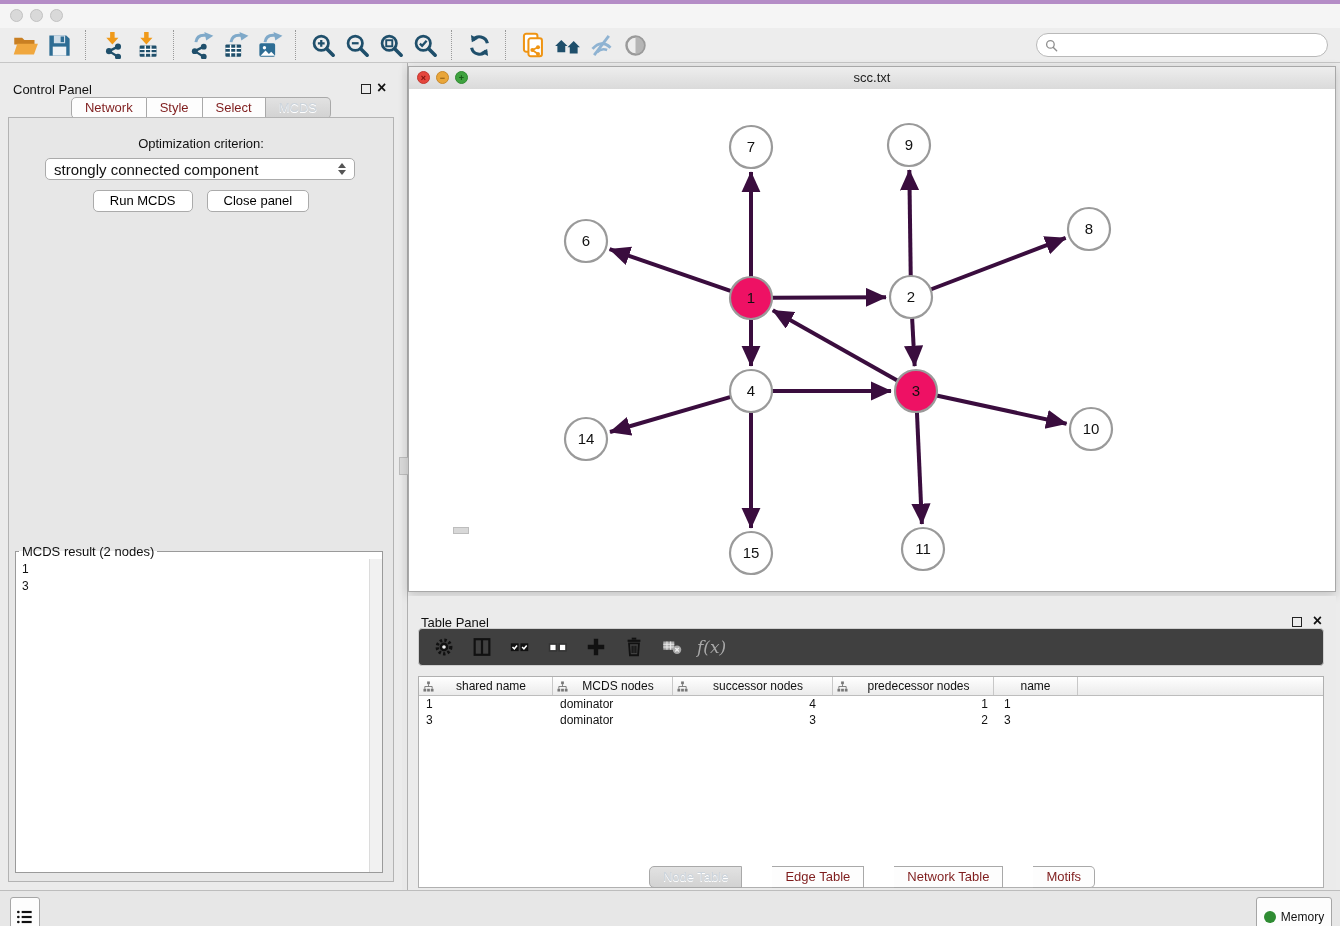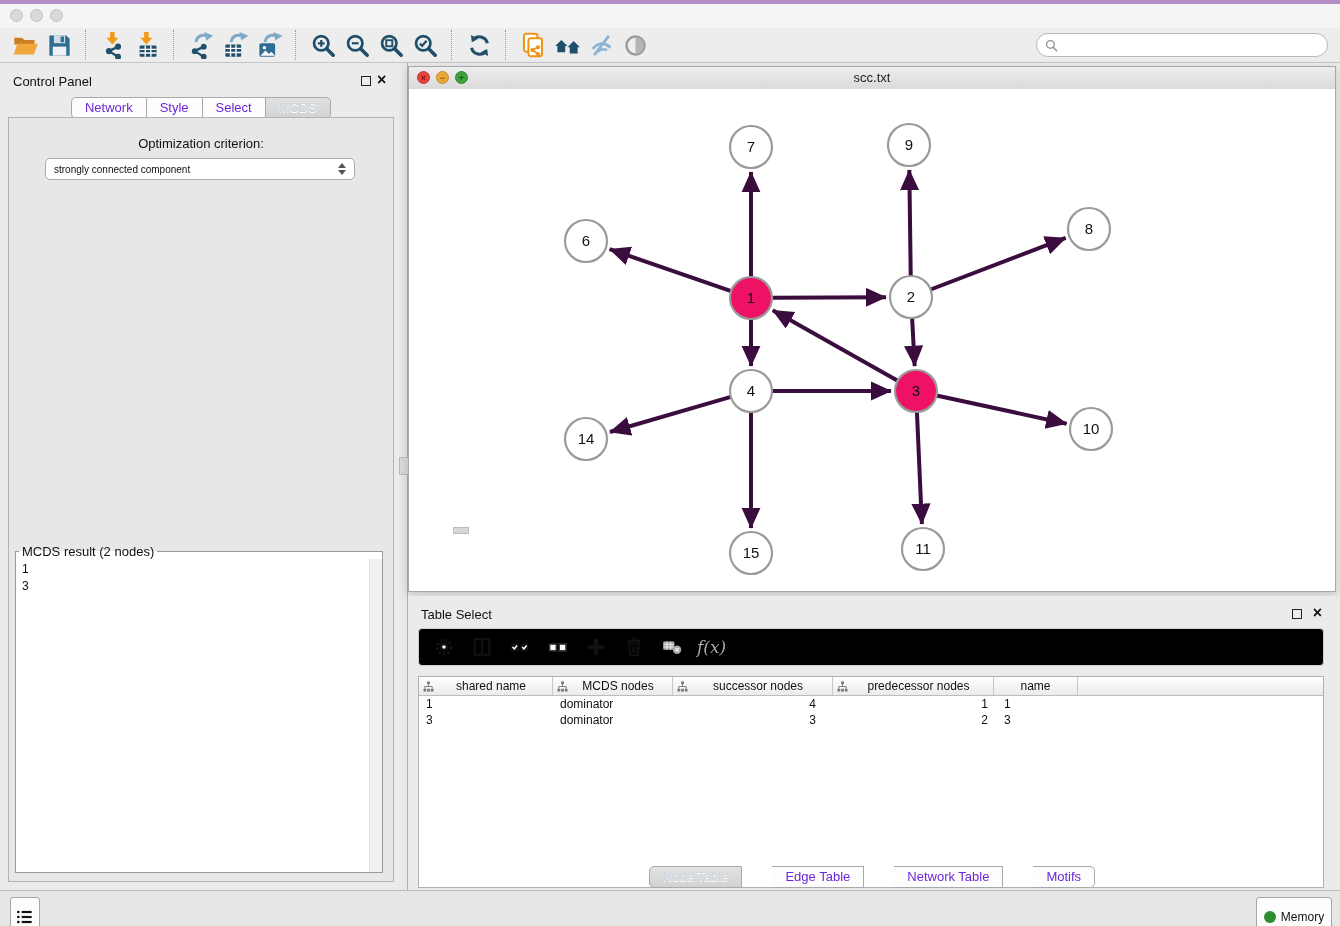--- a/index.html
+++ b/index.html
@@ -16,34 +16,34 @@
   .toolbar{position:absolute;left:0;top:28px;width:1340px;height:35px;background:#ededed;
            border-bottom:1px solid #c6c6c6;box-sizing:border-box;display:flex;align-items:center;padding:0 8px;}
   .tbtn{width:34px;height:32px;display:flex;align-items:center;justify-content:center;flex:0 0 auto;}
   .tbtn svg{width:27px;height:27px;}
   .tsep{width:1px;height:30px;border-left:1px dotted #9a9a9a;margin:0 9px;flex:0 0 auto;}
   .searchbox{margin-left:auto;margin-right:4px;width:292px;height:24px;background:#fff;border:1px solid #b9b9b9;
              border-radius:13px;display:flex;align-items:center;padding:0 8px;box-sizing:border-box;gap:5px;}
   .searchbox input{border:none;outline:none;flex:1;font-size:12px;font-family:inherit;background:transparent;}
   
   .control-panel{position:absolute;left:0;top:63px;width:402px;height:827px;background:#ebebeb;}
-  .panel-titlerow{position:absolute;left:0;top:4px;width:100%;height:28px;}
+  .panel-titlerow{position:absolute;left:0;top:12px;width:100%;height:28px;}
   .panel-title{position:absolute;left:13px;top:7px;font-size:13px;color:#111;}
   .float-btn{position:absolute;width:10px;height:10px;border:1.6px solid #222;box-sizing:border-box;top:9px;}
   .close-btn{position:absolute;top:3px;font-size:16px;font-weight:bold;color:#111;line-height:20px;}
   .cp-tabs{position:absolute;left:0;right:0;top:34px;display:flex;justify-content:center;}
   .tab{height:20px;line-height:20px;padding:0 13px;font-size:13px;background:#fdfdfd;border:1px solid #a9a9a9;
-       border-left:none;color:#6d28d9;}
+       border-left:none;color:#7f1d1d;}
   .tab.first{border-left:1px solid #a9a9a9;border-radius:5px 0 0 5px;}
   .tab.last{border-radius:0 5px 5px 0;}
   .tab.active{background:linear-gradient(#e2e2e2,#d2d2d2);color:#ccd4dc;text-shadow:0 1px 0 #fff;}
   .cp-box{position:absolute;left:8px;right:8px;top:54px;bottom:8px;border:1px solid #b3b3b3;background:#e7e7e7;}
   .opt-label{position:absolute;left:0;right:0;top:18px;text-align:center;font-size:13px;}
   .dropdown{position:absolute;left:36px;right:38px;top:40px;height:22px;background:#fff;border:1px solid #ababab;
-            border-radius:5px;display:flex;align-items:center;padding:0 8px;box-sizing:border-box;font-size:10px;}
+            border-radius:5px;display:flex;align-items:center;padding:0 8px;box-sizing:border-box;font-size:15px;}
   .dd-stepper{margin-left:auto;display:flex;flex-direction:column;gap:2px;align-items:center;}
   .dd-stepper i{width:0;height:0;border-left:4px solid transparent;border-right:4px solid transparent;display:block;}
   .dd-up{border-bottom:5px solid #555;}
   .dd-down{border-top:5px solid #555;}
   .btnrow{position:absolute;left:0;right:0;top:72px;display:flex;justify-content:center;gap:14px;}
   .pushbtn{height:22px;line-height:20px;padding:0 16px;background:#fff;border:1px solid #ababab;border-radius:5px;
            font-size:13px;}
   .mcds-fieldset{position:absolute;left:6px;right:10px;top:426px;bottom:8px;border:1px solid #9a9a9a;margin:0;
                  padding:0;background:#fff;}
   .mcds-fieldset legend{font-size:13px;padding:0 3px;margin-left:3px;background:transparent;color:#111;}
@@ -61,21 +61,21 @@
   .tl{width:13px;height:13px;border-radius:50%;font-size:9px;font-weight:bold;display:flex;align-items:center;
       justify-content:center;box-sizing:border-box;}
   .tl-close{background:#e5463d;border:1px solid #c23730;color:#7e120d;}
   .tl-min{background:#e9a63a;border:1px solid #c8892b;color:#8a5a10;}
   .tl-max{background:#3fa23f;border:1px solid #2f8a31;color:#175c18;}
   .net-title{position:absolute;left:0;right:0;top:3px;text-align:center;font-size:13px;color:#1c1c1c;}
   .net-canvas{position:absolute;left:0;top:22px;right:0;bottom:0;background:#fff;}
   .hsplitter-handle{position:absolute;left:453px;top:527px;width:14px;height:5px;background:#d8d8d8;border:1px solid #bdbdbd;}
   
   .table-panel{position:absolute;left:408px;top:596px;width:928px;height:294px;background:#ebebeb;}
-  .tp-toolbar{position:absolute;left:10px;right:12px;top:32px;height:38px;background:#000000;border:1px solid #cfcfcf;
+  .tp-toolbar{position:absolute;left:10px;right:12px;top:32px;height:38px;background:#404040;border:1px solid #cfcfcf;
               border-radius:4px;box-sizing:border-box;display:flex;align-items:center;padding:0 8px;gap:4px;}
   .tp-btn{width:34px;height:30px;display:flex;align-items:center;justify-content:center;flex:0 0 auto;}
   .tp-btn svg{width:22px;height:22px;}
   .fx-label{font-size:17px;font-style:italic;font-family:"DejaVu Serif","Liberation Serif",serif;color:#a9a9a9;margin-left:4px;}
   .data-table{position:absolute;left:10px;right:12px;top:80px;height:212px;background:#fff;border:1px solid #b0b0b0;
               box-sizing:border-box;font-size:12px;}
   .thead{display:flex;height:18px;background:linear-gradient(#ffffff,#ebebeb);border-bottom:1px solid #bdbdbd;}
   .th{display:flex;align-items:center;border-right:1px solid #c8c8c8;box-sizing:border-box;padding:0 4px;}
   .th .h-label{flex:1;text-align:center;font-size:12px;color:#111;}
   .th-filler{flex:1;border-right:none;}
@@ -255,20 +255,24 @@
   </div>
   <div class="cp-box">
     <div class="opt-label">Optimization criterion:</div>
     <div class="dropdown">
       <span>strongly connected component</span>
       <span class="dd-stepper">
           <i class="dd-up"></i>
           <i class="dd-down"></i>
         </span>
     </div>
+    <div class="btnrow">
+      <button class="pushbtn">Run MCDS</button>
+      <button class="pushbtn">Close panel</button>
+    </div>
     <fieldset class="mcds-fieldset">
       <legend>MCDS result (2 nodes)</legend>
       <div style="position:relative;width:100%;height:100%;">
         <div class="mcds-list">
           <div>1</div>
           <div>3</div>
         </div>
         <div class="mcds-scroll"></div>
       </div>
     </fieldset>
@@ -356,21 +360,21 @@
           <circle cx="514" cy="460" r="21" fill="#ffffff" stroke="#9a9a9a" stroke-width="2.2"></circle>
           <text x="514" y="465" text-anchor="middle" font-size="15" fill="#111">11</text>
         </g>
       </svg>
   </div>
 </div>
 <div class="hsplitter-handle"></div>
 
 <div class="table-panel">
   <div class="panel-titlerow">
-    <span class="panel-title">Table Select</span>
+    <span class="panel-title">Table Panel</span>
     <span class="float-btn" style="right:34px;left:auto;"></span>
     <span class="close-btn" style="right:14px;left:auto;">×</span>
   </div>
   <div class="tp-toolbar">
     <div class="tp-btn">
       <svg viewBox="0 0 24 24">
         <circle cx="12" cy="12" r="7.4" fill="none" stroke="#111" stroke-width="3.6" stroke-dasharray="2.6 2.4"></circle>
         <circle cx="12" cy="12" r="4.8" fill="#111"></circle>
           <circle cx="12" cy="12" r="2" fill="#f0f0f0"></circle>
       </svg>

